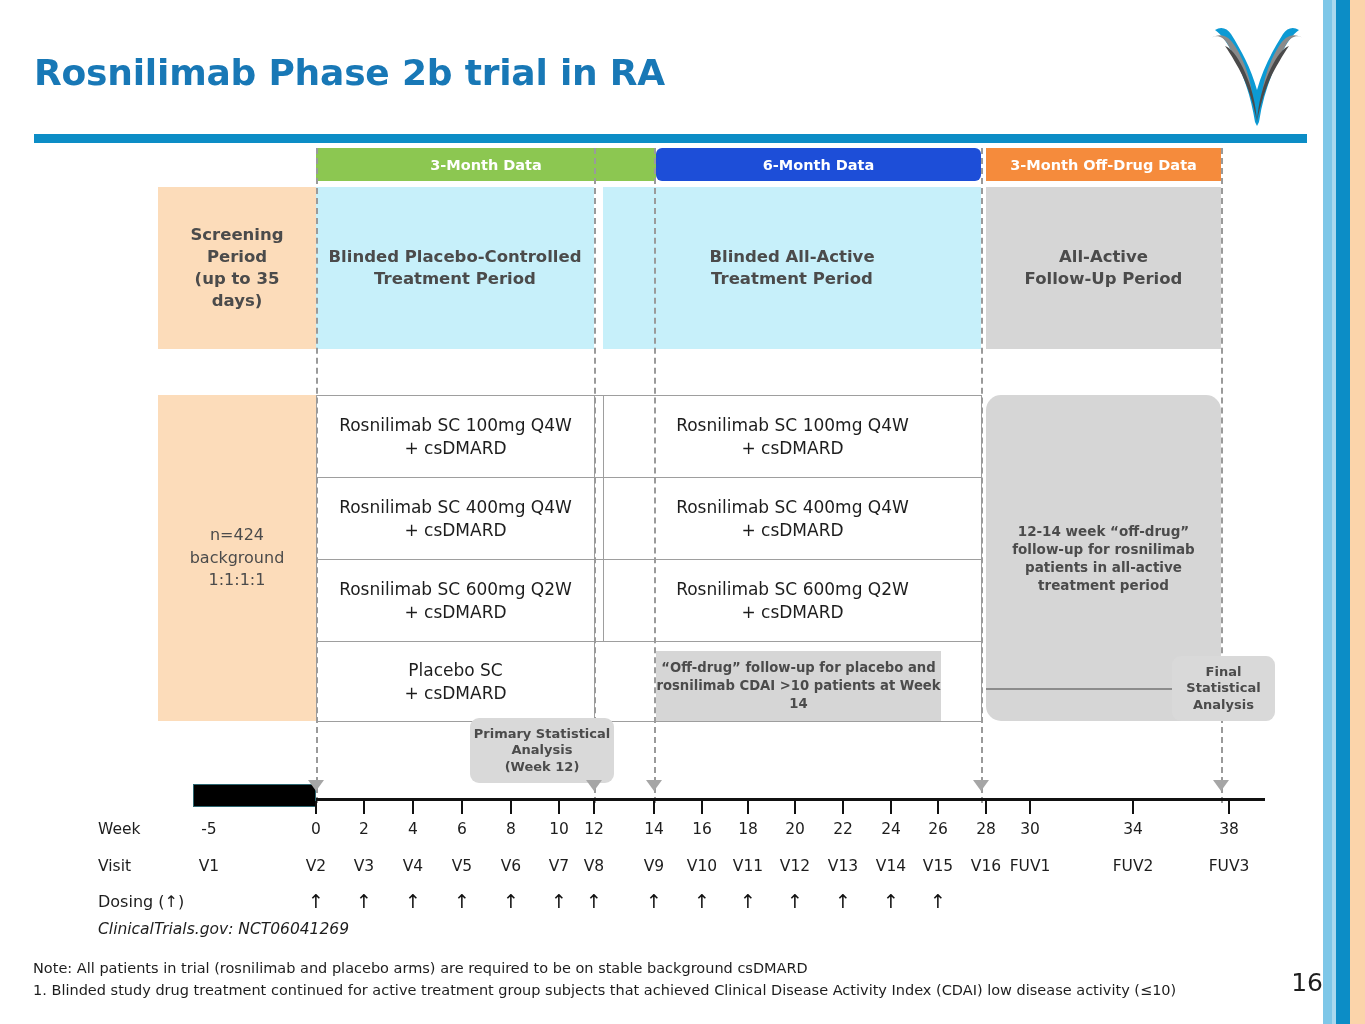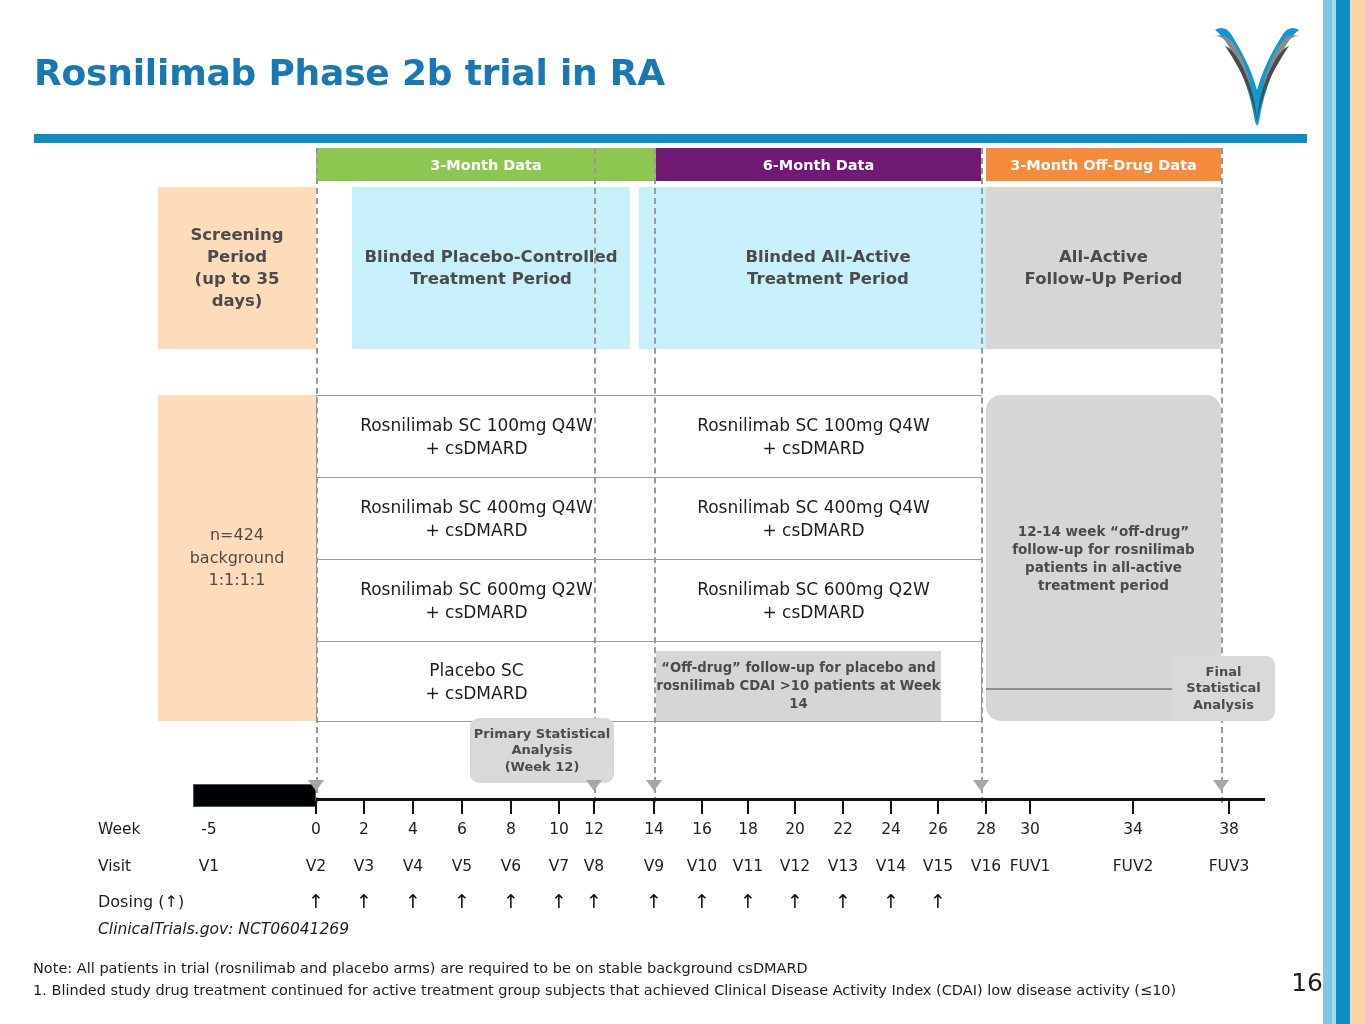--- a/index.html
+++ b/index.html
@@ -32,37 +32,37 @@
   
   #title-rule{left:34px;top:134px;width:1273px;height:9px;background:#0c8dc6;}
 
   
   #diagram{left:0;top:143px;width:1310px;height:660px;}
 
   
   .ribbon{position:absolute;top:5px;height:33px;display:flex;align-items:center;justify-content:center;
           color:#fff;font-weight:bold;font-size:14.5px;}
   .ribbon.green-light{background:#8cc751;}
-  .ribbon.green-dark{background:#701a75;}
+  .ribbon.green-dark{background:#1d4ed8;border-radius:6px;}
   .ribbon.orange{background:#f58b3c;}
 
   
   .phasebox{position:absolute;display:flex;align-items:center;justify-content:center;text-align:center;
             font-weight:bold;font-size:16.5px;color:#4b4b4b;line-height:1.32;}
   .screening{background:#fcdcba;}
-  .cyan{background:#c7f0fa;margin-left:36px;}
+  .cyan{background:#c7f0fa;}
   .grayblock{background:#d6d6d6;}
 
   
   .randbox{position:absolute;background:#fcdcba;display:flex;align-items:center;justify-content:center;
            text-align:center;font-size:16px;color:#4b4b4b;line-height:1.4;}
 
   
   .arm{position:absolute;display:flex;align-items:center;justify-content:center;text-align:center;
-       font-size:17px;color:#1d1d1d;line-height:1.3;background:#fff;padding-left:21px;}
+       font-size:17px;color:#1d1d1d;line-height:1.3;background:#fff;}
 
   
   .hrule{position:absolute;height:1px;background:#9e9e9e;}
   .vrule{position:absolute;width:1px;background:#9e9e9e;}
 
   
   .guide{position:absolute;width:0;border-left:2px dashed #9a9a9a;}
 
   
   .callout{position:absolute;background:#d9d9d9;border-radius:9px;display:flex;align-items:center;

